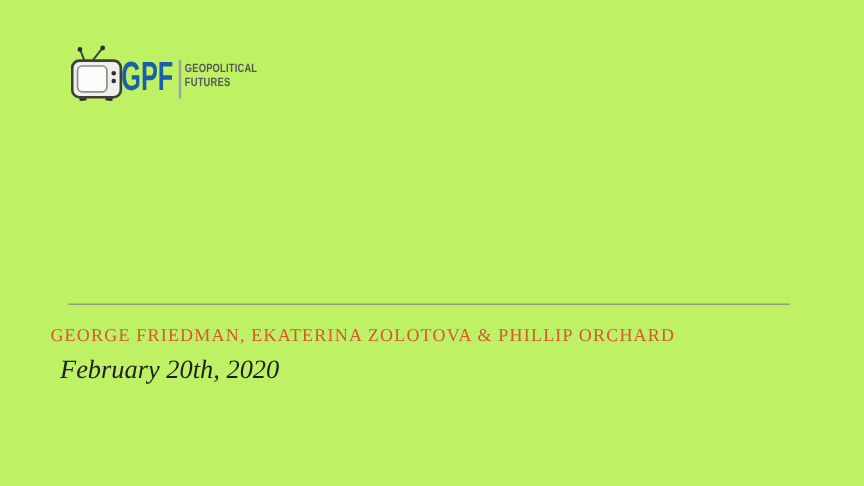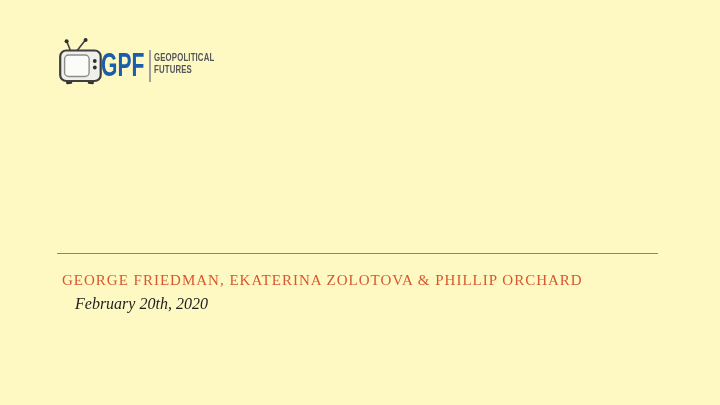--- a/index.html
+++ b/index.html
@@ -58,38 +58,38 @@
     font-weight: 400;
     font-size: 49px;
     line-height: 47px;
     letter-spacing: 0px;
   }
   .rule {
     position: absolute; left: 57px; top: 253px;
     width: 601px; height: 1px;
   }
   .byline {
-    position: absolute; left: 62px; top: 272px;
+    position: absolute; left: 42px; top: 272px;
     font-family: "Liberation Serif", serif;
     font-size: 15px;
     letter-spacing: 1px;
     white-space: nowrap;
   }
   .pub-date {
-    position: absolute; left: 75px; top: 295px;
+    position: absolute; left: 50px; top: 295px;
     font-family: "Liberation Serif", serif;
     font-style: italic;
-    font-size: 16px;
+    font-size: 22px;
     white-space: nowrap;
   }
 </style>
 </head>
 <body>
 
-<div class="page" style="background: #fef9c3;">
+<div class="page" style="background: #bef264;">
 
   <header class="logo">
     <svg class="tv-icon" viewBox="0 0 44 50" width="44" height="50" aria-hidden="true">
 
       <path d="M12 15 L8 5" stroke="#3f3f3f" stroke-width="1.6" fill="none"></path>
       <circle cx="7.6" cy="4.2" r="2" fill="#2f2f2f"></circle>
       <path d="M17 15 L26 3.5" stroke="#3f3f3f" stroke-width="1.6" fill="none"></path>
       <circle cx="26.6" cy="3" r="2" fill="#2f2f2f"></circle>
 
       <rect x="7" y="42" width="6" height="5" rx="1" fill="#2f2f2f" transform="rotate(-6 10 44)"></rect>

